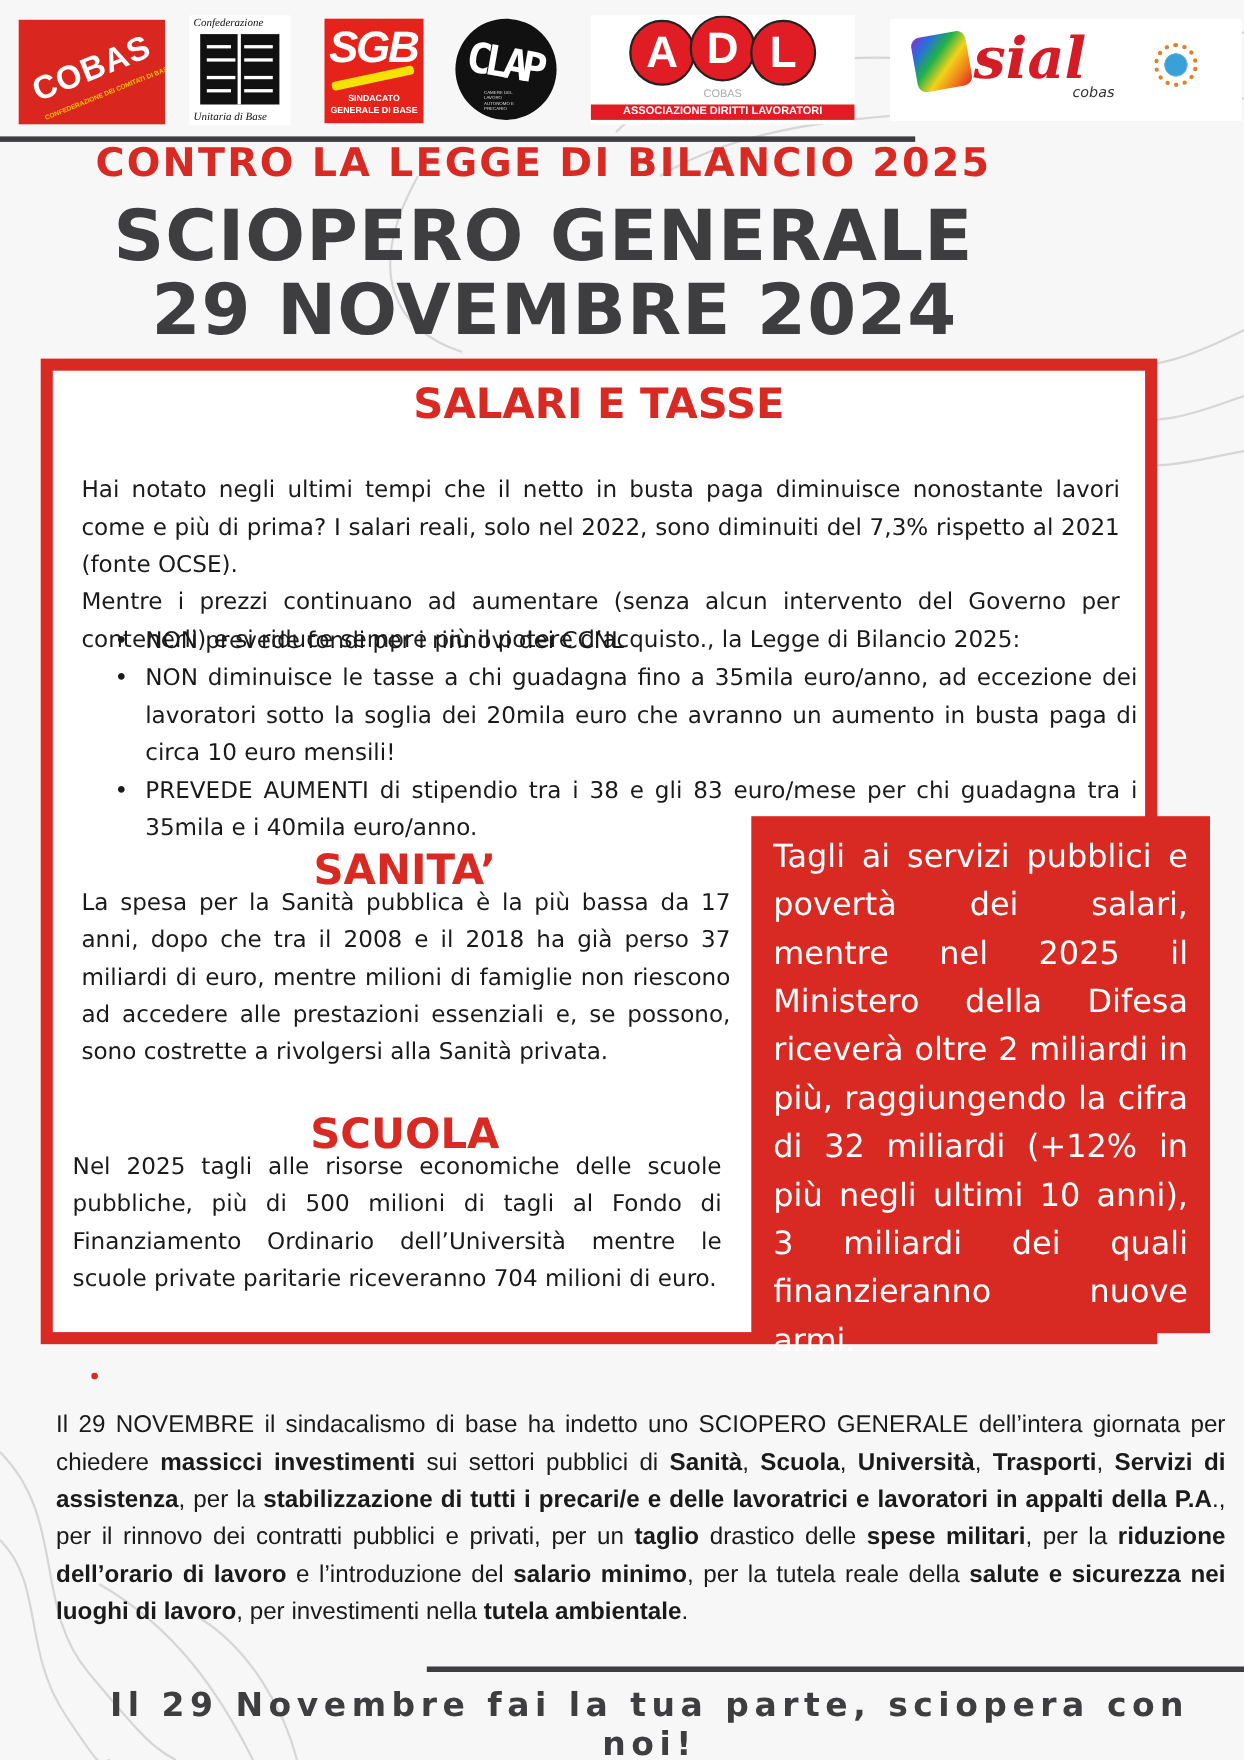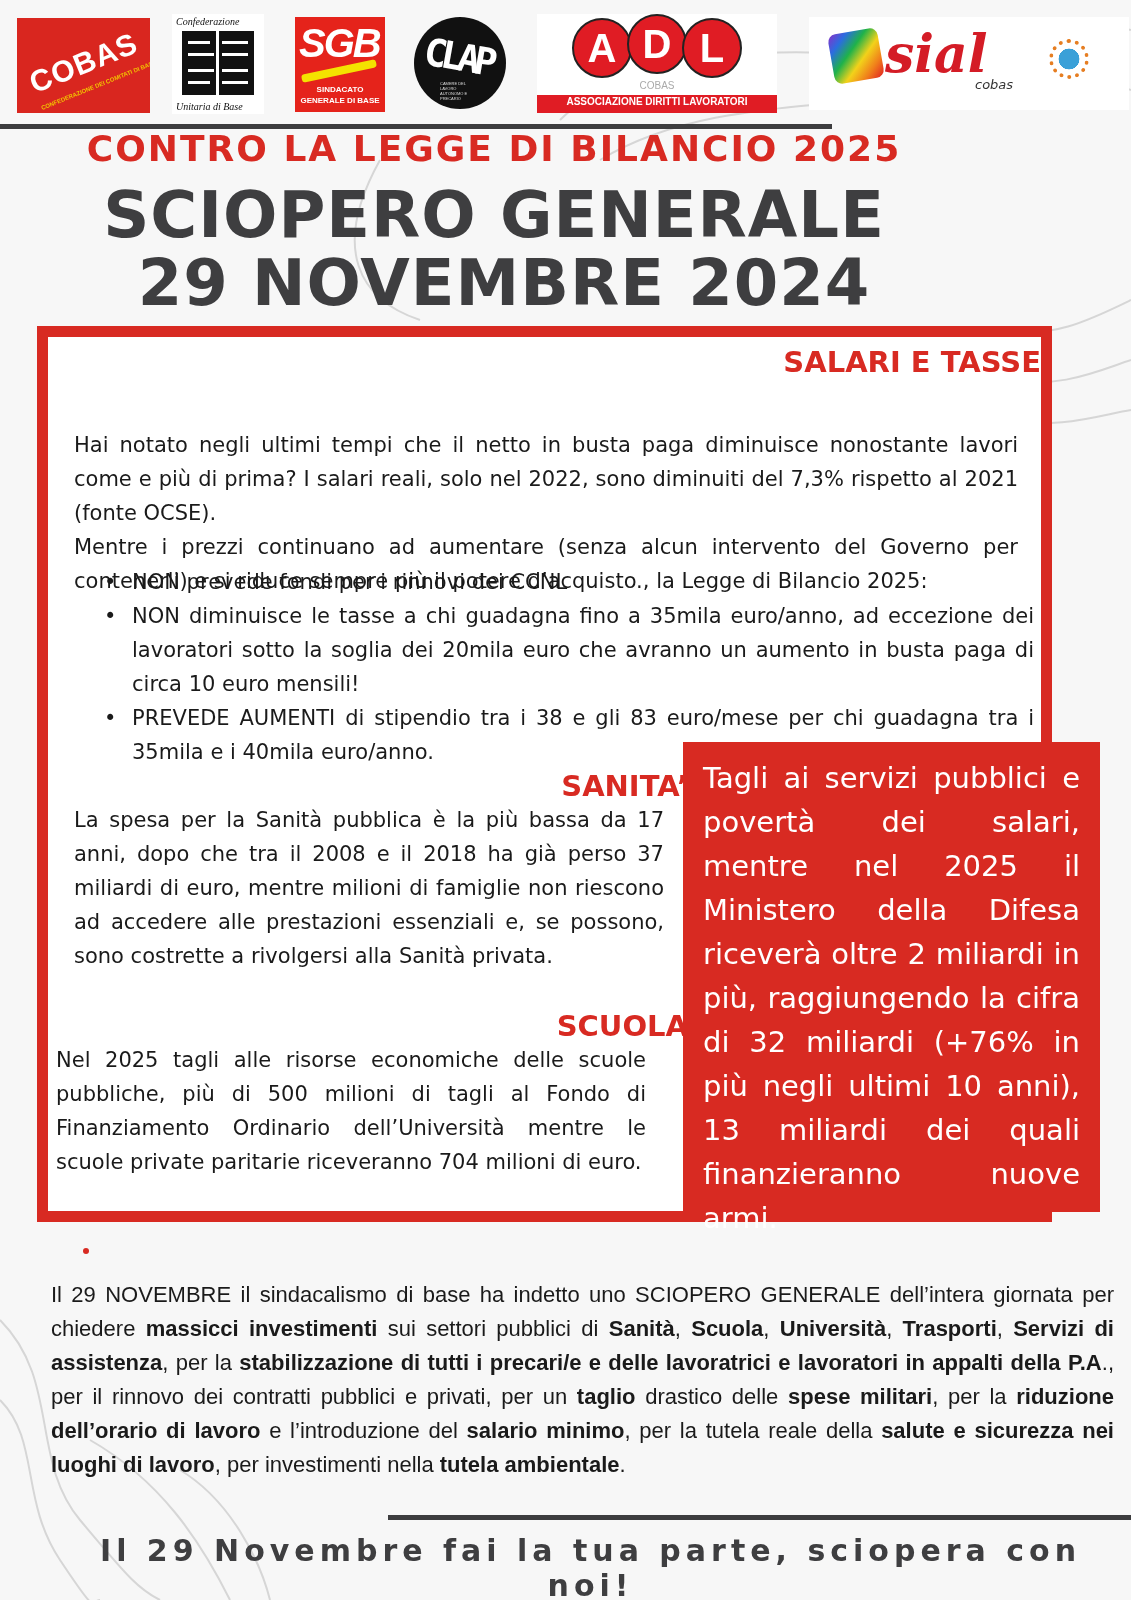--- a/index.html
+++ b/index.html
@@ -38,21 +38,21 @@
   .logo-clap { left: 414px; top: 17px; width: 92px; height: 92px; border-radius: 50%; background: #111; }
   .logo-clap .main { position: absolute; left: 10px; top: 18px; color: #fff; font: bold 38px "DejaVu Sans Mono", monospace; letter-spacing: -6px; transform: rotate(10deg); }
   .logo-clap .sub { position: absolute; left: 26px; top: 64px; color: #ddd; font: 4px "Liberation Sans", sans-serif; width: 30px; line-height: 5px; }
 
   
   .logo-adl { left: 537px; top: 14px; width: 240px; height: 99px; background: #fff; }
   .logo-adl .circ { position: absolute; top: 4px; width: 60px; height: 60px; border-radius: 50%; background: #e01c24; border: 2px solid #222; box-sizing: border-box;
     color: #fff; font: bold 40px "Liberation Sans", sans-serif; text-align: center; line-height: 56px; }
   .logo-adl .c1 { left: 35px; } .logo-adl .c2 { left: 90px; top: 0; } .logo-adl .c3 { left: 145px; }
   .logo-adl .cobas { position: absolute; left: 0; width: 240px; top: 66px; text-align: center; font: 10px "Liberation Sans", sans-serif; color: #aaa; }
-  .logo-adl .band { position: absolute; left: 0; width: 240px; top: 81px; height: 28px; background: #e01c24; color: #fff; text-align: center;
+  .logo-adl .band { position: absolute; left: 0; width: 240px; top: 81px; height: 14px; background: #e01c24; color: #fff; text-align: center;
     font: bold 10px "Liberation Sans", sans-serif; line-height: 14px; }
 
   
   .logo-sial { left: 809px; top: 17px; width: 320px; height: 93px; background: #fff; }
   .logo-sial .puzzle { position: absolute; left: 22px; top: 14px; width: 50px; height: 50px; border-radius: 8px;
     background: linear-gradient(135deg, #8b2fc9, #2b6de0, #1fb24a, #f2d21a, #f07d1b, #e01c24); transform: rotate(-10deg); }
   .logo-sial .main { position: absolute; left: 76px; top: 6px; color: #d41c26; font: italic bold 52px "DejaVu Serif", serif; }
   .logo-sial .sub { position: absolute; left: 166px; top: 60px; color: #333; font: italic 13px "DejaVu Sans", sans-serif; }
   .logo-sial .globe { position: absolute; left: 240px; top: 22px; width: 40px; height: 40px; border-radius: 50%;
     background: radial-gradient(circle, #3aa0d8 45%, transparent 47%); border: 4px dotted #e67e22; box-sizing: border-box; }
@@ -61,32 +61,32 @@
   .rule-top { position: absolute; left: 0; top: 124px; width: 832px; height: 5px; background: #3d3d3f; z-index: 2; }
   .rule-bottom { position: absolute; left: 388px; top: 1515px; width: 743px; height: 5px; background: #3d3d3f; z-index: 2; }
 
   .heading { position: absolute; left: 0; width: 988px; text-align: center; z-index: 2; font-family: "DejaVu Sans", sans-serif; font-weight: bold; }
   .subtitle { top: 128px; font-size: 36px; color: #d82a22; letter-spacing: 2px; }
   .title1 { top: 180px; font-size: 64px; color: #3e3e40; letter-spacing: 1px; line-height: 70px; }
   .title2 { top: 248px; font-size: 64px; color: #3e3e40; letter-spacing: 1px; line-height: 70px; padding-left: 20px; box-sizing: border-box; }
 
   
   .main-box { position: absolute; left: 37px; top: 326px; width: 1015px; height: 896px; border: 11px solid #d82a22; box-sizing: border-box; background: #fff; z-index: 2; }
-  .sec-title { position: absolute; text-align: right; font-family: "DejaVu Sans", sans-serif; font-weight: bold; color: #d82a22; font-size: 29px; }
+  .sec-title { position: absolute; text-align: center; font-family: "DejaVu Sans", sans-serif; font-weight: bold; color: #d82a22; font-size: 38px; }
   .salari-title { left: 0; top: 8px; width: 993px; }
   .body-text { position: absolute; font-family: "DejaVu Sans", sans-serif; font-size: 21px; line-height: 34px; color: #1a1a1a; text-align: justify; }
   .salari-intro { left: 26px; top: 59px; width: 944px; margin-top: 32px; }
   .salari-list { position: absolute; left: 26px; top: 212px; width: 944px; margin: 16px; padding: 0 0 0 42px; box-sizing: border-box; list-style: none;
     font-family: "DejaVu Sans", sans-serif; font-size: 21px; line-height: 34px; text-align: justify; }
   .salari-list li { position: relative; }
   .salari-list li::before { content: "•"; position: absolute; left: -28px; top: 0; }
   .sanita-title { left: 0; top: 432px; width: 640px; }
   .sanita-text { left: 26px; top: 466px; width: 590px; }
   .scuola-title { left: 0; top: 672px; width: 640px; }
-  .scuola-text { left: 8px; top: 706px; width: 590px; }
+  .scuola-text { left: 18px; top: 706px; width: 590px; }
 
   .callout { position: absolute; left: 683px; top: 742px; width: 417px; height: 470px; background: #d82a22; z-index: 3; box-sizing: border-box; padding: 14px 20px 0 20px; }
   .callout p { margin: 0; color: #fff; font-family: "DejaVu Sans", sans-serif; font-size: 29px; line-height: 44px; text-align: justify; text-align-last: left; }
 
   .red-dot { position: absolute; left: 83px; top: 1248px; width: 6px; height: 6px; border-radius: 50%; background: #d82a22; z-index: 2; }
 
   .strike-text { position: absolute; left: 34px; top: 1261px; width: 1063px; z-index: 2; margin: 17px;
     font-family: "Liberation Sans", sans-serif; font-size: 22px; line-height: 34px; text-align: justify; color: #1a1a1a; }
   .strike-text b { font-weight: bold; }
 
@@ -175,21 +175,21 @@
   </ul>
 
   <div class="sec-title sanita-title">SANITA’</div>
   <div class="body-text sanita-text">La spesa per la Sanità pubblica è la più bassa da 17 anni, dopo che tra il 2008 e il 2018 ha già perso 37 miliardi di euro, mentre milioni di famiglie non riescono ad accedere alle prestazioni essenziali e, se possono, sono costrette a rivolgersi alla Sanità privata.</div>
 
   <div class="sec-title scuola-title">SCUOLA</div>
   <div class="body-text scuola-text">Nel 2025 tagli alle risorse economiche delle scuole pubbliche, più di 500 milioni di tagli al Fondo di Finanziamento Ordinario dell’Università mentre le scuole private paritarie riceveranno 704 milioni di euro.</div>
 </div>
 
 <div class="callout">
-  <p>Tagli ai servizi pubblici e povertà dei salari, mentre nel 2025 il Ministero della Difesa riceverà oltre 2 miliardi in più, raggiungendo la cifra di 32 miliardi (+76% in più negli ultimi 10 anni), 13 miliardi dei quali finanzieranno nuove armi.</p>
+  <p>Tagli ai servizi pubblici e povertà dei salari, mentre nel 2025 il Ministero della Difesa riceverà oltre 2 miliardi in più, raggiungendo la cifra di 32 miliardi (+12% in più negli ultimi 10 anni), 3 miliardi dei quali finanzieranno nuove armi.</p>
 </div>
 
 <div class="red-dot"></div>
 
 <p class="strike-text" id="strike-text"><span>Il 29 NOVEMBRE il sindacalismo di base ha indetto uno SCIOPERO GENERALE dell’intera giornata per chiedere </span><b>massicci investimenti</b><span> sui settori pubblici di </span><b>Sanità</b><span>, </span><b>Scuola</b><span>, </span><b>Università</b><span>, </span><b>Trasporti</b><span>, </span><b>Servizi di assistenza</b><span>, per la </span><b>stabilizzazione di tutti i precari/e e delle lavoratrici e lavoratori in appalti della P.A</b><span>., per il rinnovo dei contratti pubblici e privati, per un </span><b>taglio</b><span> drastico delle </span><b>spese militari</b><span>, per la </span><b>riduzione dell’orario di lavoro</b><span> e l’introduzione del </span><b>salario minimo</b><span>, per la tutela reale della </span><b>salute e sicurezza nei luoghi di lavoro</b><span>, per investimenti nella </span><b>tutela ambientale</b><span>.</span></p>
 
 <div class="rule-bottom"></div>
 
 <div class="slogan">Il 29 Novembre fai la tua parte, sciopera con noi!</div>
 

